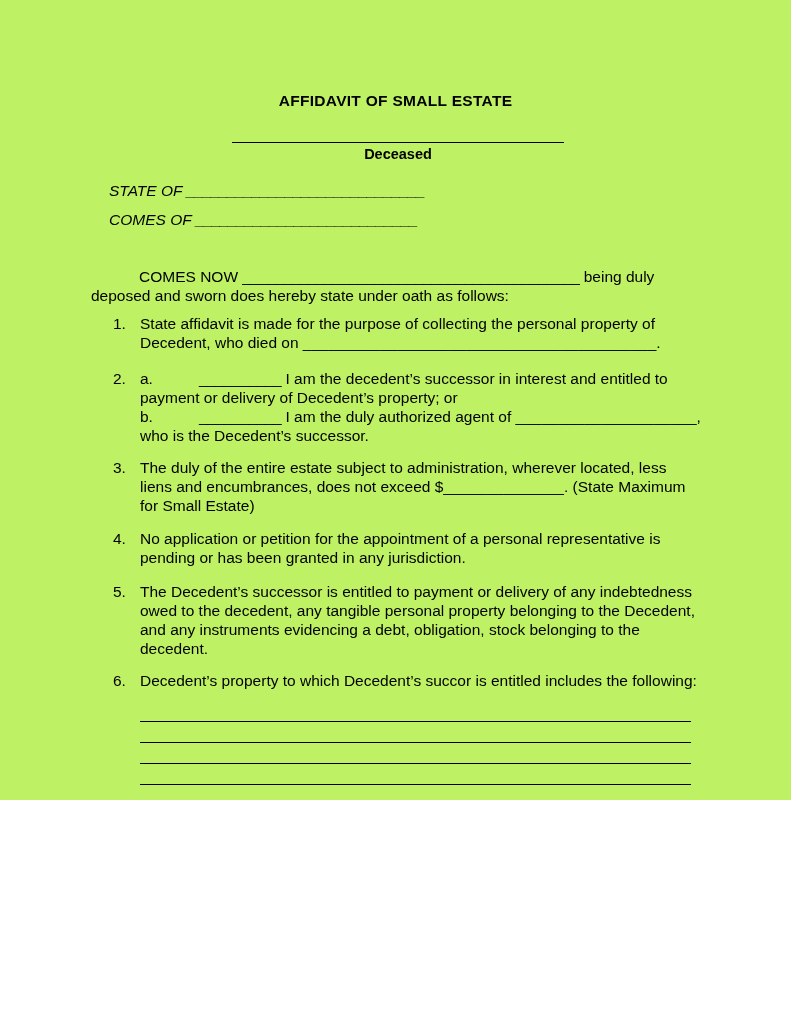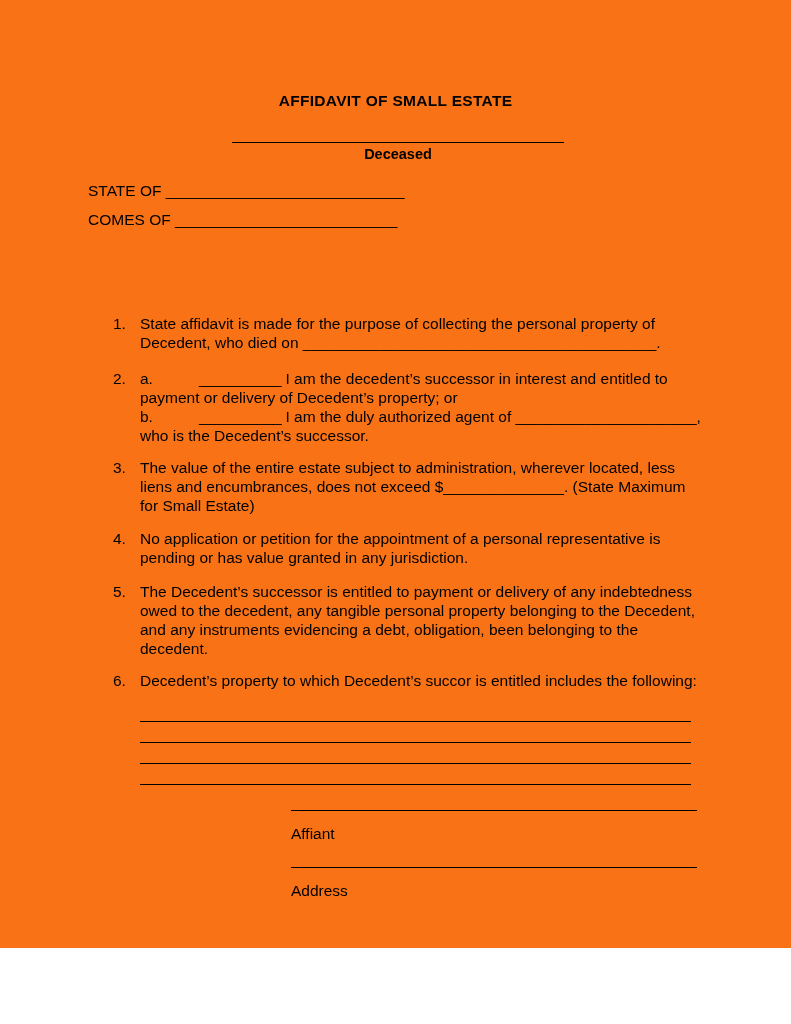--- a/index.html
+++ b/index.html
@@ -13,22 +13,22 @@
     height: 1024px;
     position: relative;
     font-family: "Liberation Sans", sans-serif;
     color: #000000;
     -webkit-font-smoothing: antialiased;
   }
 
   .page {
     position: relative;
     width: 791px;
-    height: 948px;
-    background: #f97316;
+    height: 800px;
+    background: #bef264;
     overflow: hidden;
   }
 
   
   .doc-title {
     position: absolute;
     left: 0;
     top: 92px;
     width: 791px;
     text-align: center;
@@ -52,23 +52,24 @@
     top: 146px;
     width: 332px;
     text-align: center;
     font-size: 14.5px;
     font-weight: bold;
   }
 
   
   .field-line {
     position: absolute;
-    left: 88px;
+    left: 109px;
     font-size: 15.5px;
     white-space: nowrap;
+    font-style: italic;
   }
   .field-state  { top: 182px; }
   .field-county { top: 211px; }
 
   .blank {
     letter-spacing: -0.4px;
   }
 
   
   .comes-now {
@@ -158,44 +159,45 @@
   <div class="deceased-caption">Deceased</div>
 
   <div class="field-line field-state">
     <span>STATE OF </span><span class="blank">_____________________________</span>
   </div>
 
   <div class="field-line field-county">
     <span>COMES OF </span><span class="blank">___________________________</span>
   </div>
 
+  <div class="comes-now"><span>COMES NOW </span><span class="blank">_________________________________________</span><span> being duly deposed and sworn does hereby state under oath as follows:</span></div>
 
   <div class="item item-1">
     <span class="num">1.</span>
     <span class="body">State affidavit is made for the purpose of collecting the personal property of Decedent, who died on _________________________________________.</span>
   </div>
 
   <div class="item item-2">
     <span class="num">2.</span>
     <span class="body"><span>a.</span><span class="sub-gap"></span><span class="blank">__________</span><span> I am the decedent’s successor in interest and entitled to payment or delivery of Decedent’s property; or</span><br><span>b.</span><span class="sub-gap"></span><span class="blank">__________</span><span> I am the duly authorized agent of _____________________, who is the Decedent’s successor.</span></span>
   </div>
 
   <div class="item item-3">
     <span class="num">3.</span>
-    <span class="body">The value of the entire estate subject to administration, wherever located, less liens and encumbrances, does not exceed $______________. (State Maximum for Small Estate)</span>
+    <span class="body">The duly of the entire estate subject to administration, wherever located, less liens and encumbrances, does not exceed $______________. (State Maximum for Small Estate)</span>
   </div>
 
   <div class="item item-4">
     <span class="num">4.</span>
-    <span class="body">No application or petition for the appointment of a personal representative is pending or has value granted in any jurisdiction.</span>
+    <span class="body">No application or petition for the appointment of a personal representative is pending or has been granted in any jurisdiction.</span>
   </div>
 
   <div class="item item-5">
     <span class="num">5.</span>
-    <span class="body">The Decedent’s successor is entitled to payment or delivery of any indebtedness owed to the decedent, any tangible personal property belonging to the Decedent, and any instruments evidencing a debt, obligation, been belonging to the decedent.</span>
+    <span class="body">The Decedent’s successor is entitled to payment or delivery of any indebtedness owed to the decedent, any tangible personal property belonging to the Decedent, and any instruments evidencing a debt, obligation, stock belonging to the decedent.</span>
   </div>
 
   <div class="item item-6">
     <span class="num">6.</span>
     <span class="body">Decedent’s property to which Decedent’s succor is entitled includes the following:</span>
   </div>
 
   <div class="write-rule wr-1"></div>
   <div class="write-rule wr-2"></div>
   <div class="write-rule wr-3"></div>

